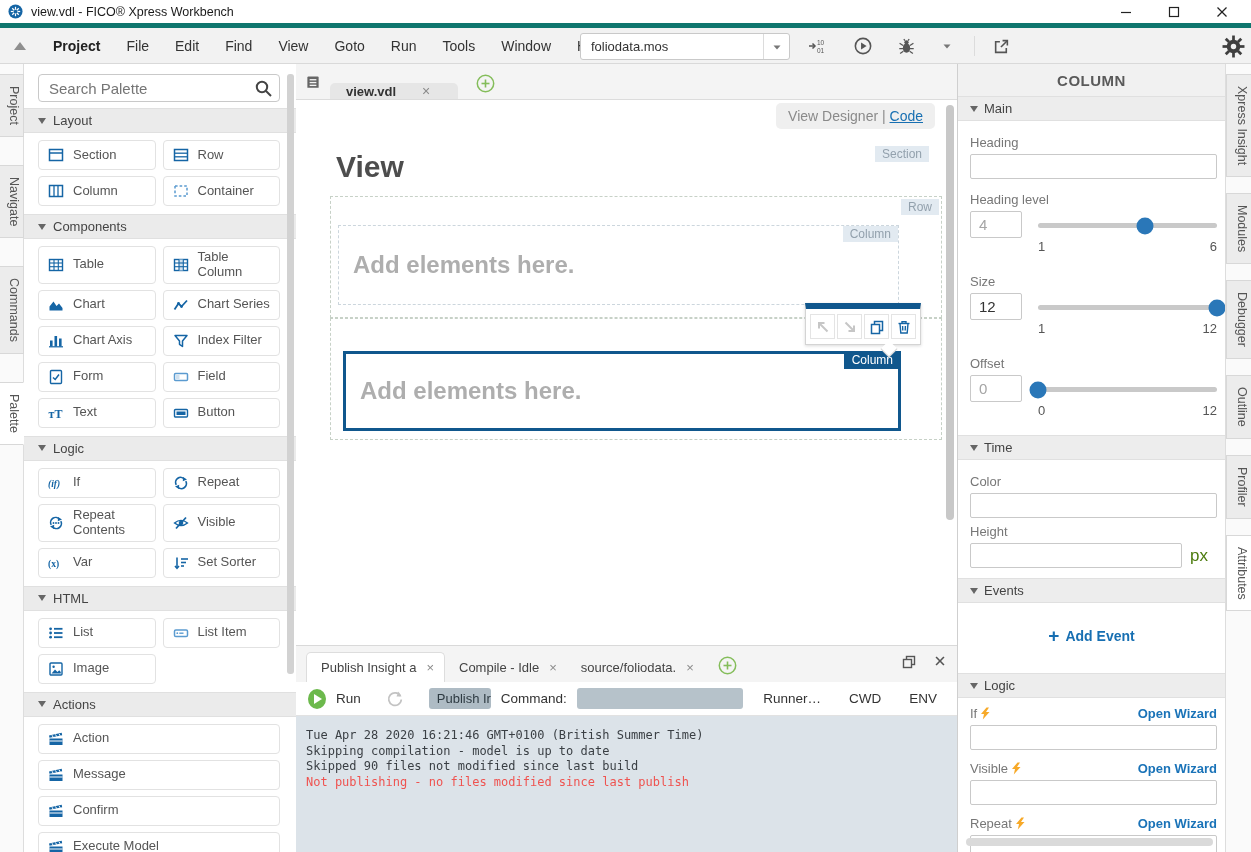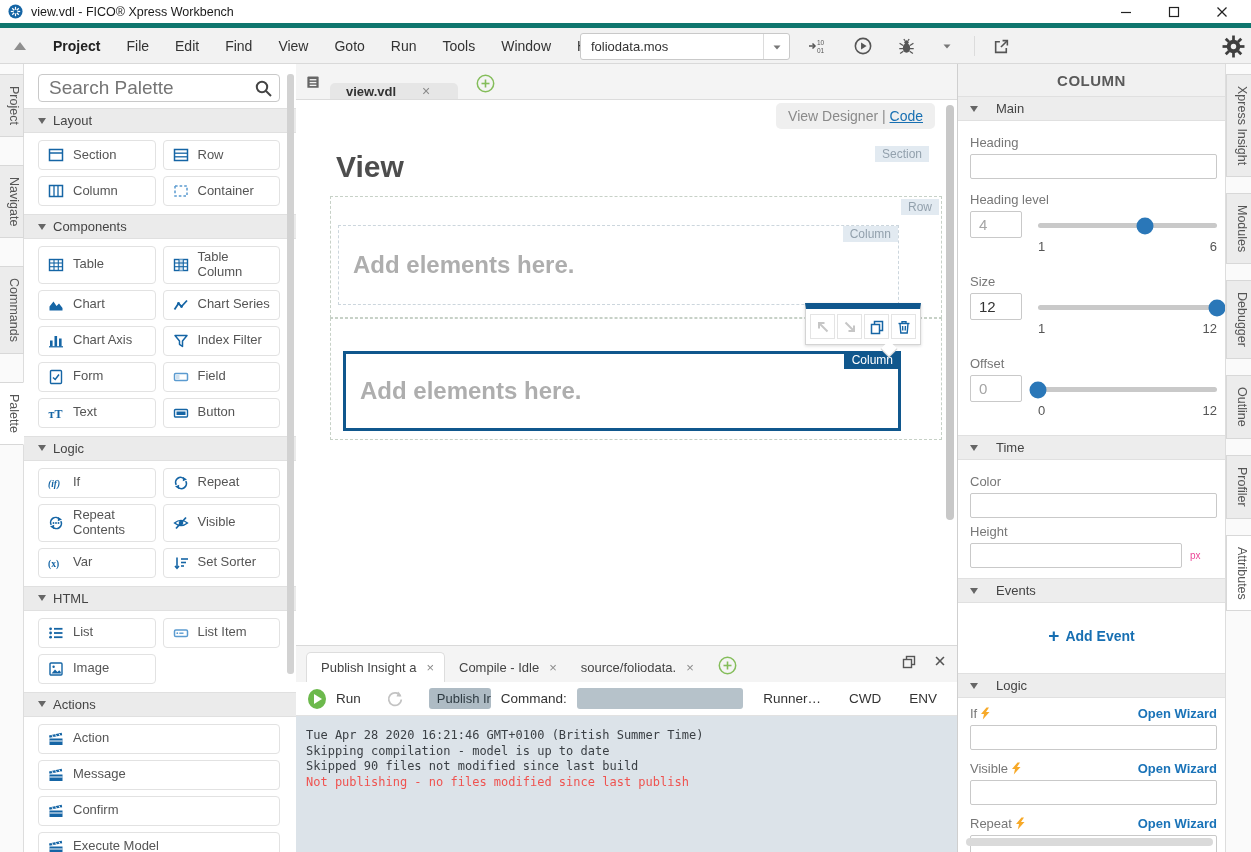--- a/index.html
+++ b/index.html
@@ -38,21 +38,21 @@
           border:1px solid #d8d8d8; border-left:none; padding:11px 2px; width:24px; text-align:center;
           cursor:pointer; }
   #left-rail .vtab { margin-bottom:28px; }
   #left-rail .vtab:first-child { margin-top:10px; }
   .vtab.active { background:#fff; border-right-color:#fff; }
 
   
   #palette { position:absolute; left:24px; top:64px; bottom:0; width:272px; background:#fff; overflow:hidden; }
   #pal-search { position:relative; margin:10px 16px 6px 14px; }
   #pal-search input { width:100%; height:28px; border:1px solid #c9c9c9; border-radius:4px;
-                      padding:0 30px 0 10px; font-size:19px; color:#555; outline:none;
+                      padding:0 30px 0 10px; font-size:15px; color:#555; outline:none;
                       font-family:"Liberation Sans",sans-serif; }
   #pal-search .sic { position:absolute; right:7px; top:5px; }
   .pal-header { background:#ebebeb; border-top:1px solid #e0e0e0; border-bottom:1px solid #e0e0e0;
                 padding:4px 14px; font-size:13px; color:#444; display:flex; align-items:center; gap:7px;
                 cursor:pointer; margin-top:4px; }
   .tri-down { width:0; height:0; border-left:4.5px solid transparent; border-right:4.5px solid transparent;
               border-top:6px solid #666; display:inline-block; }
   .pal-grid { display:grid; grid-template-columns:1fr 1fr; gap:6px 7px; padding:7px 16px 4px 14px; }
   .pal-list { display:grid; grid-template-columns:1fr; gap:6px; padding:7px 16px 4px 14px; }
   .pal-item { background:#fff; border:1px solid #e2e2e2; border-radius:4px; min-height:30px;
@@ -125,37 +125,37 @@
              padding:12px 0 0 10px; font-family:"DejaVu Sans Mono", monospace; font-size:12px; line-height:15.5px; }
   .cline { color:#3a3f44; white-space:pre; }
   .cline.error { color:#ef5350; }
 
   
   #inspector { position:absolute; left:957px; top:64px; width:268px; bottom:0; background:#fff;
                border-left:1px solid #cfcfcf; overflow:hidden; }
   #insp-title { height:32px; background:#f1f1f1; display:flex; align-items:center; justify-content:center;
                 font-size:15px; font-weight:bold; color:#5a5a5a; letter-spacing:.5px; }
   .insp-header { background:#ededed; border-top:1px solid #e0e0e0; border-bottom:1px solid #e0e0e0;
-                 padding:4px 12px; font-size:13px; color:#444; display:flex; align-items:center; gap:18px; cursor:pointer; }
+                 padding:4px 12px; font-size:13px; color:#444; display:flex; align-items:center; gap:6px; cursor:pointer; }
   .insp-body { padding:8px 8px 10px 12px; }
   .f-label { font-size:13px; color:#777; margin:6px 0 4px; }
   .t-input { width:100%; height:25px; border:1px solid #c9c9c9; border-radius:2px; padding:0 6px;
              font-size:14px; font-family:"Liberation Sans",sans-serif; color:#333; outline:none; }
   .slider-row { display:flex; align-items:flex-start; gap:16px; }
   .num-input { width:52px; height:27px; border:1px solid #c9c9c9; border-radius:2px; padding:0 8px;
                font-size:15px; color:#333; font-family:"Liberation Sans",sans-serif; outline:none; }
   .num-input.muted { color:#a5a5a5; }
   .slider-wrap { flex:1; position:relative; height:46px; margin-top:4px; }
   .slider-track { position:absolute; left:0; right:0; top:8px; height:5px; background:#c9c9c9; border-radius:3px; cursor:pointer; }
   .slider-thumb { position:absolute; top:50%; width:17px; height:17px; border-radius:50%; background:#2a77b8;
                   transform:translate(-50%,-50%); cursor:pointer; }
   .slider-min,.slider-max { position:absolute; top:24px; font-size:13px; color:#555; }
   .slider-min { left:0; } .slider-max { right:0; }
   .height-row { display:flex; align-items:center; gap:8px; }
-  .unit { font-size:10px; color:#ec4899; }
+  .unit { font-size:17px; color:#4d7c0f; }
   #events-body { padding:22px 0 26px; display:flex; align-items:center; justify-content:center; }
   .add-event { color:#176fb2; font-size:14px; font-weight:bold; display:flex; align-items:center; gap:6px; cursor:pointer; }
   .add-event .plus { font-size:19px; font-weight:bold; }
   .logic-row { margin-bottom:11px; }
   .logic-top { display:flex; align-items:center; justify-content:space-between; margin-bottom:4px; }
   .logic-lab { font-size:13px; color:#777; display:flex; align-items:center; gap:3px; }
   .wizard-link { color:#1a73b8; font-size:13px; font-weight:bold; cursor:pointer; }
   #insp-hscroll { position:absolute; left:8px; right:12px; bottom:6px; height:8px; background:#dadada;
                   border-radius:4px; cursor:pointer; }
 

